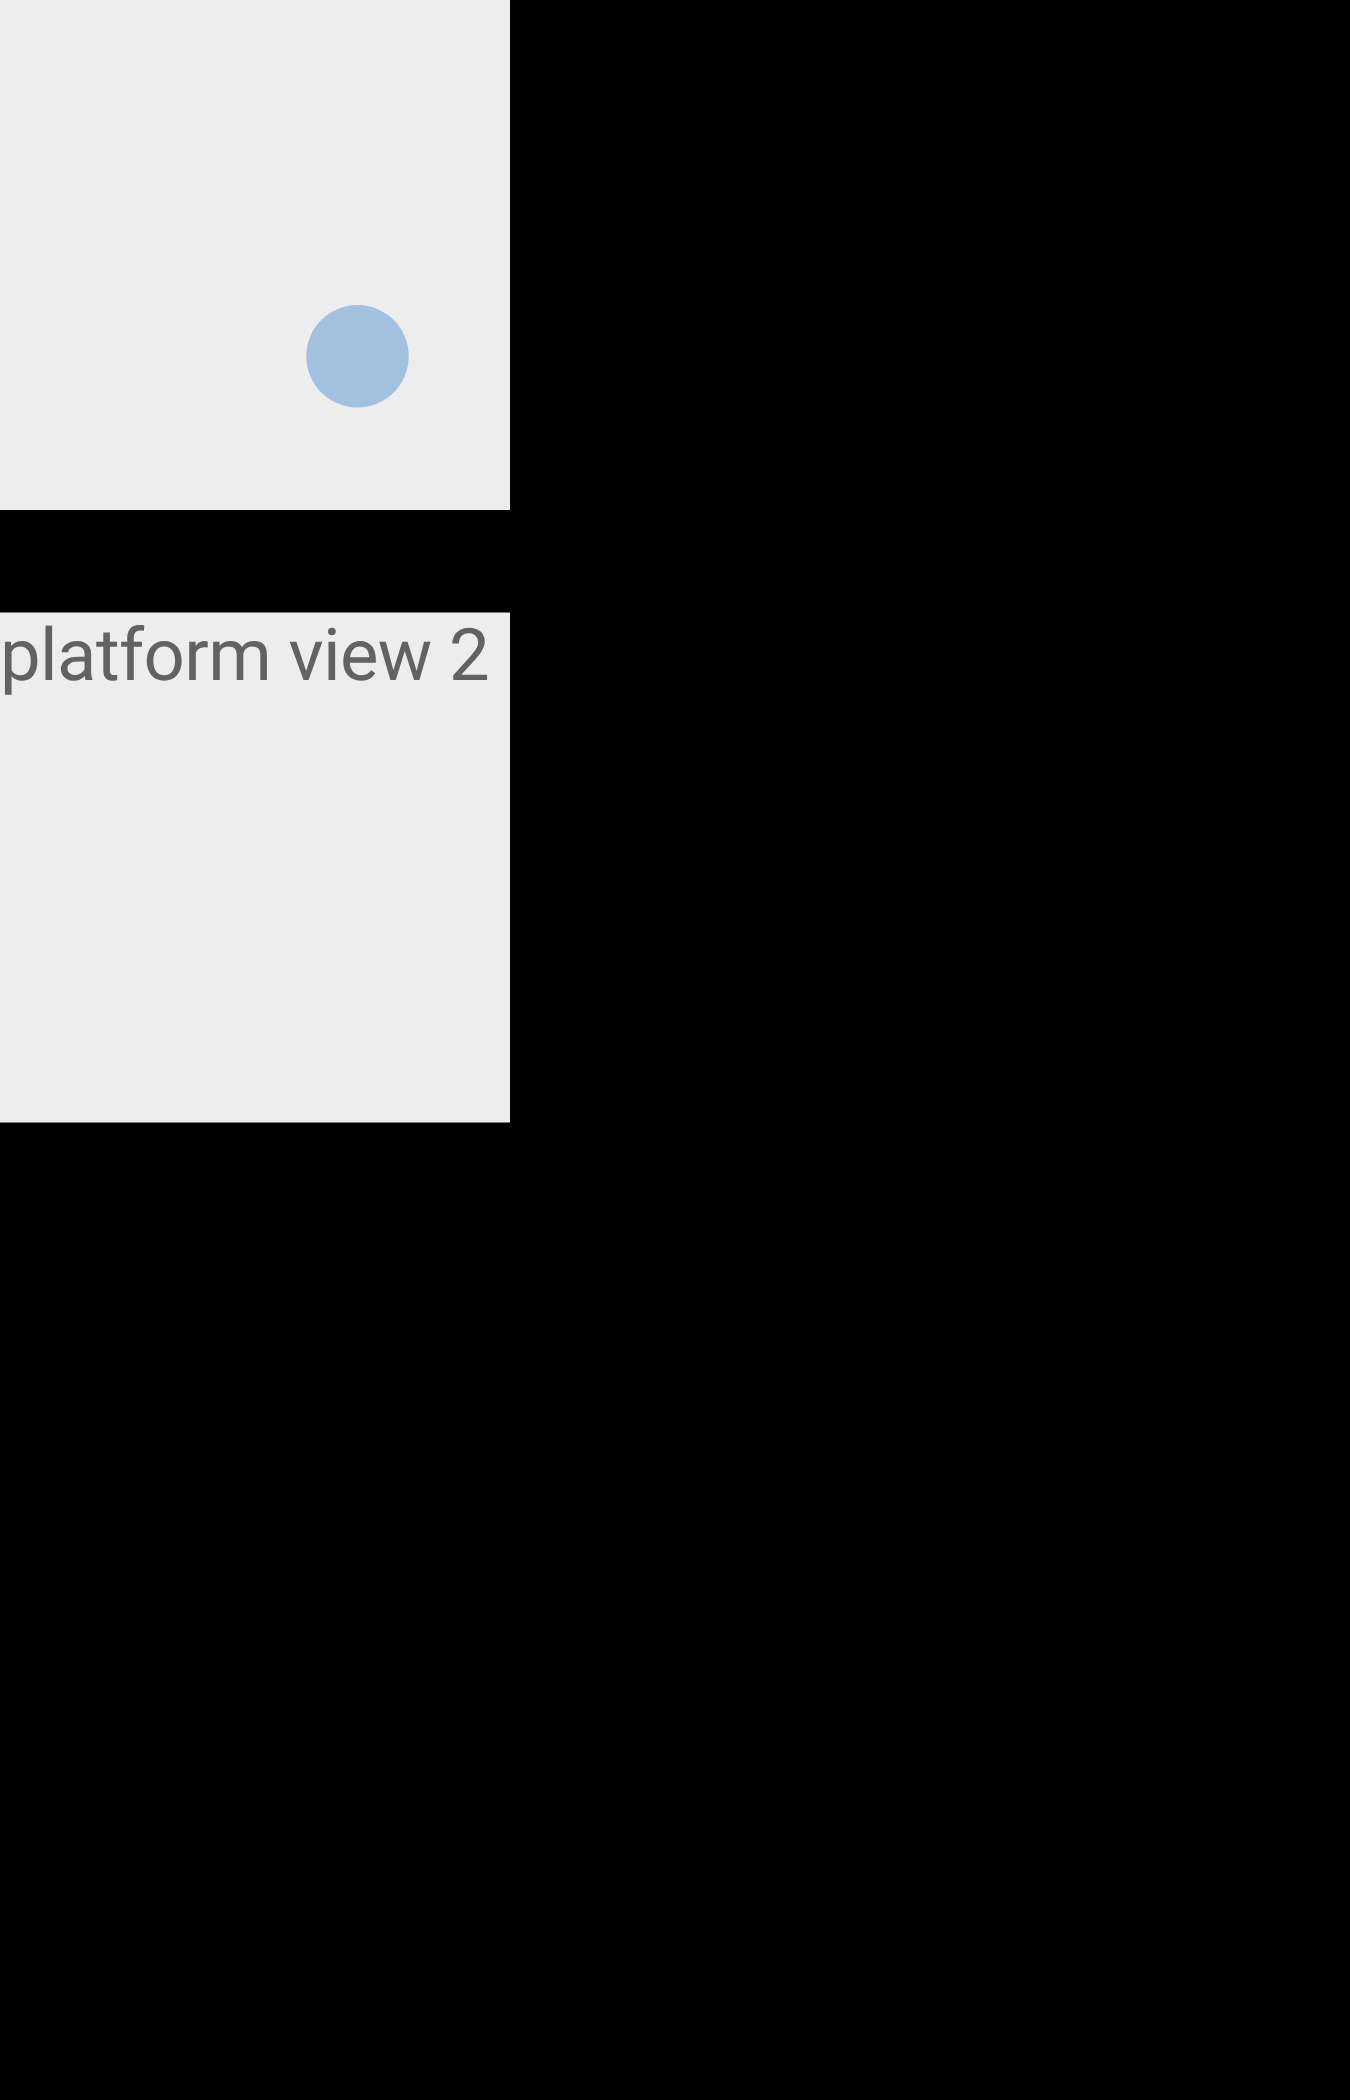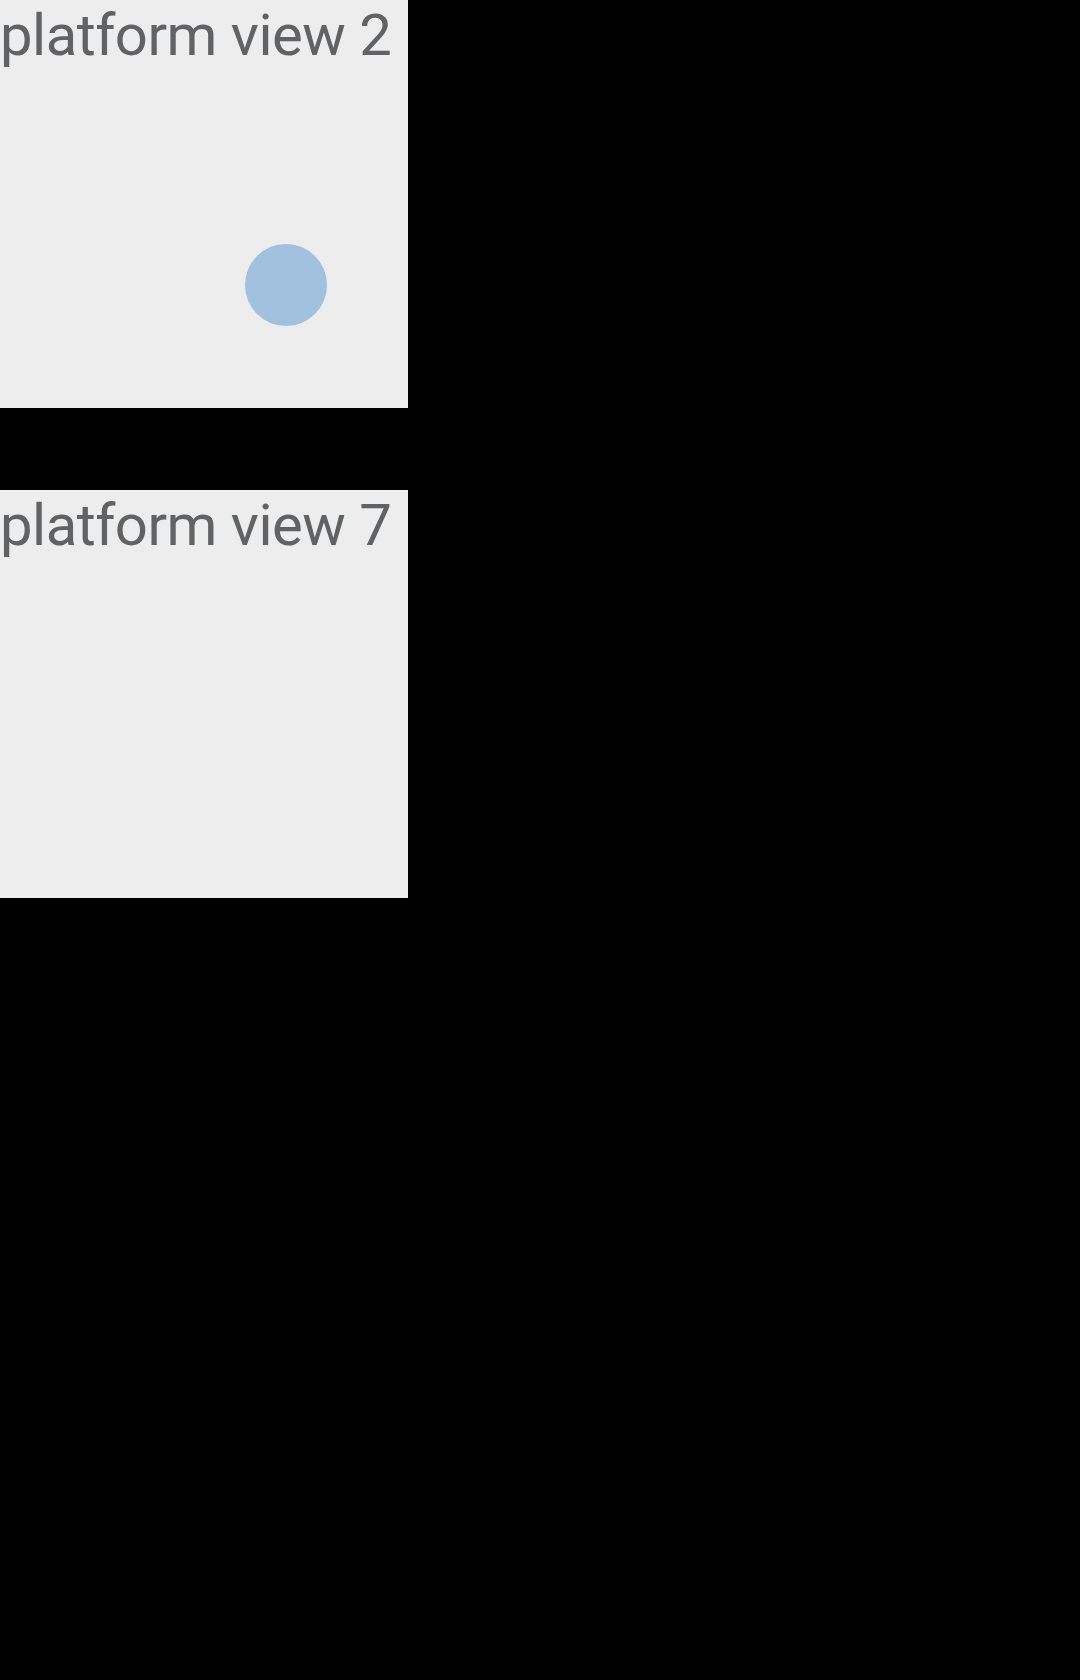--- a/index.html
+++ b/index.html
@@ -43,19 +43,18 @@
       background-color: #a1c1df;
       border-radius: 50%;
       left: 245px;
       top: 244px;
     }
   </style>
 </head>
 <body>
 
 <div class="platform-view platform-view-2">
-  <div class="view-label">platform view 2</div>
   <div class="circle-indicator"></div>
 </div>
 
 <div class="platform-view platform-view-1">
-  <div class="view-label">platform view 7</div>
+  <div class="view-label">platform view 2</div>
 </div>
 
 </body></html>

